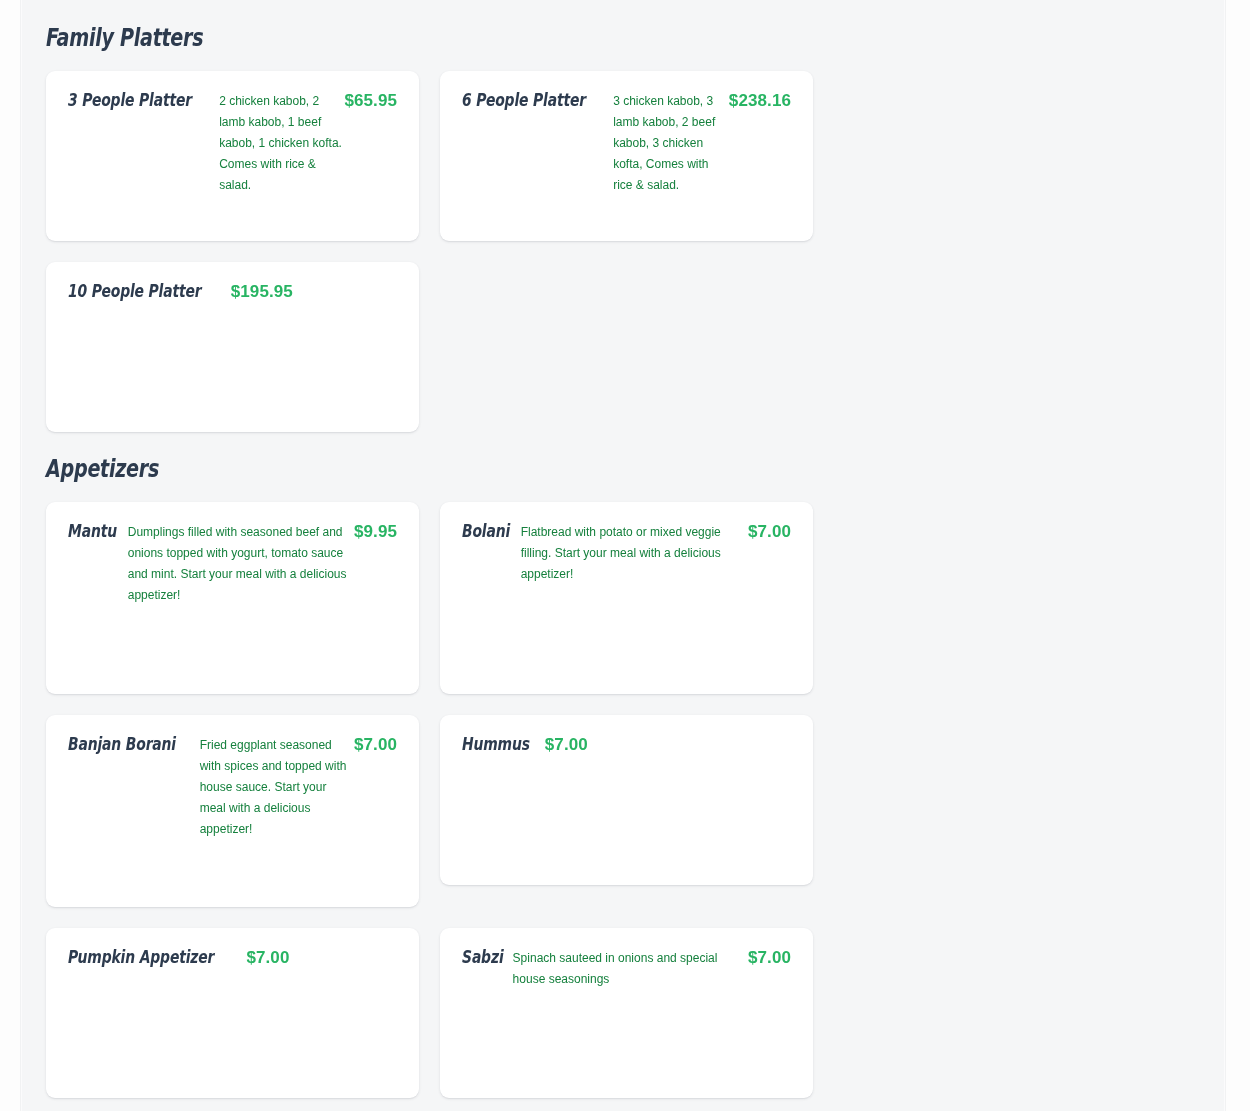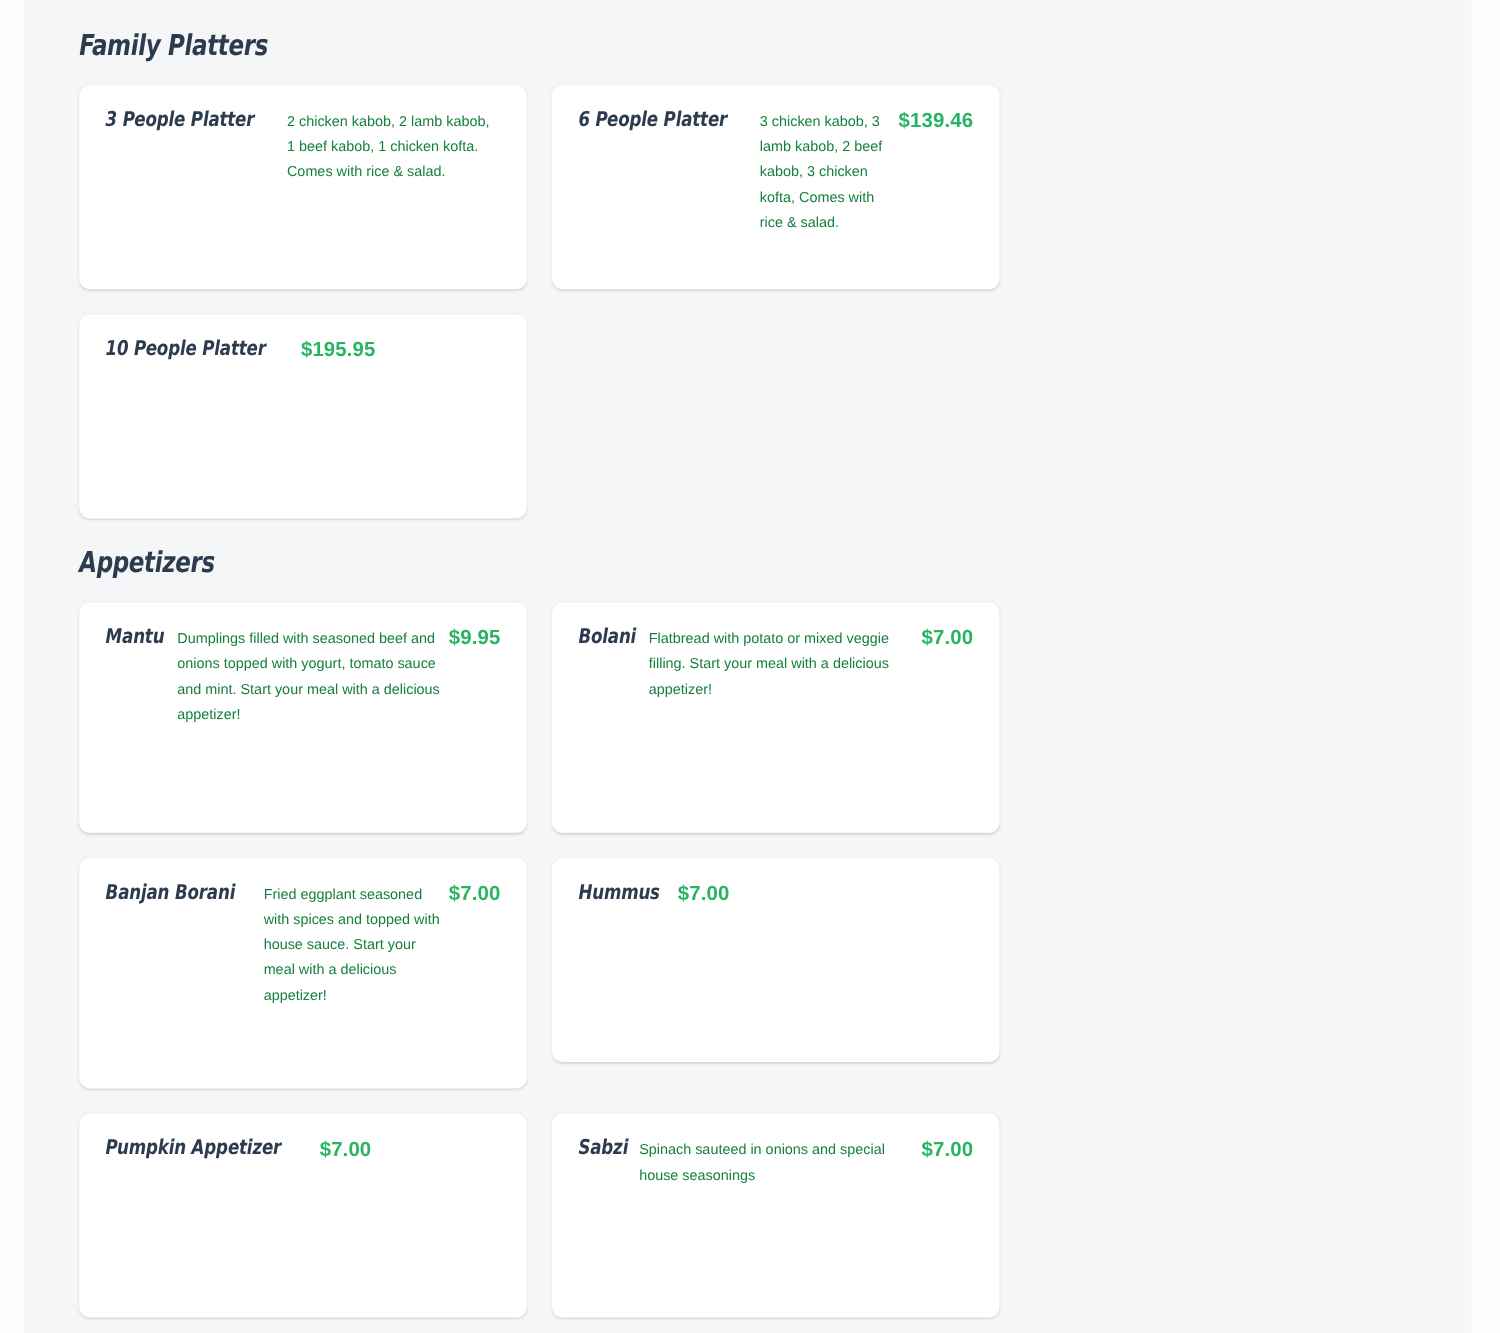--- a/index.html
+++ b/index.html
@@ -47,21 +47,21 @@
     height: 1111px;
     background: #f5f6f7;
     overflow: hidden;
   }
 
   .menu-inner {
     padding: 0 24px 0 24px;
   }
 
   
-  .section { margin-bottom: 0; margin-left: 20px; }
+  .section { margin-bottom: 0; }
 
   .section-title {
     font-family: "DejaVu Sans", sans-serif;
     font-weight: 700;
     font-style: italic;
     font-size: 24px;
     letter-spacing: -0.4px;
     color: #2d3b4e;
     transform: scaleX(0.80);
     transform-origin: left center;
@@ -141,26 +141,27 @@
     <div class="menu-inner">
 
       <div class="section section-1" id="section-family">
         <div class="section-title">Family Platters</div>
 
         <div class="cards-grid">
 
           <div class="card card-h3">
             <div class="item-name">3 People Platter</div>
             <div class="item-desc">2 chicken kabob, 2 lamb kabob, 1 beef kabob, 1 chicken kofta. Comes with rice &amp; salad.</div>
+            <div class="item-price">$65.95</div>
           </div>
 
           <div class="card card-h3">
             <div class="item-name">6 People Platter</div>
             <div class="item-desc">3 chicken kabob, 3 lamb kabob, 2 beef kabob, 3 chicken kofta, Comes with rice &amp; salad.</div>
-            <div class="item-price">$139.46</div>
+            <div class="item-price">$238.16</div>
           </div>
 
           <div class="card card-h3">
             <div class="item-name">10 People Platter</div>
             <div class="item-price">$195.95</div>
           </div>
 
         </div>
       </div>
 

